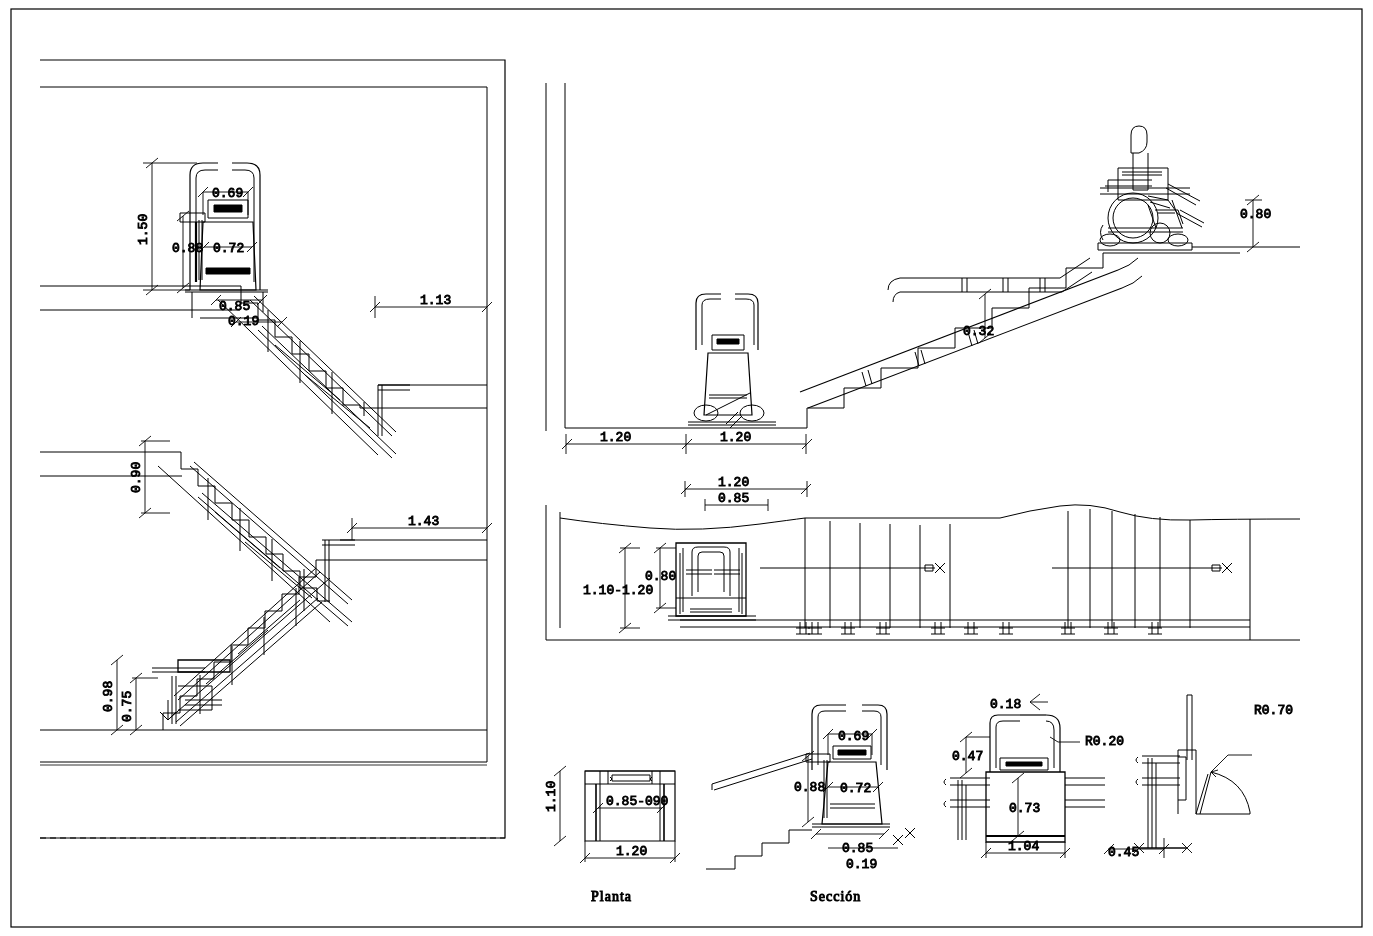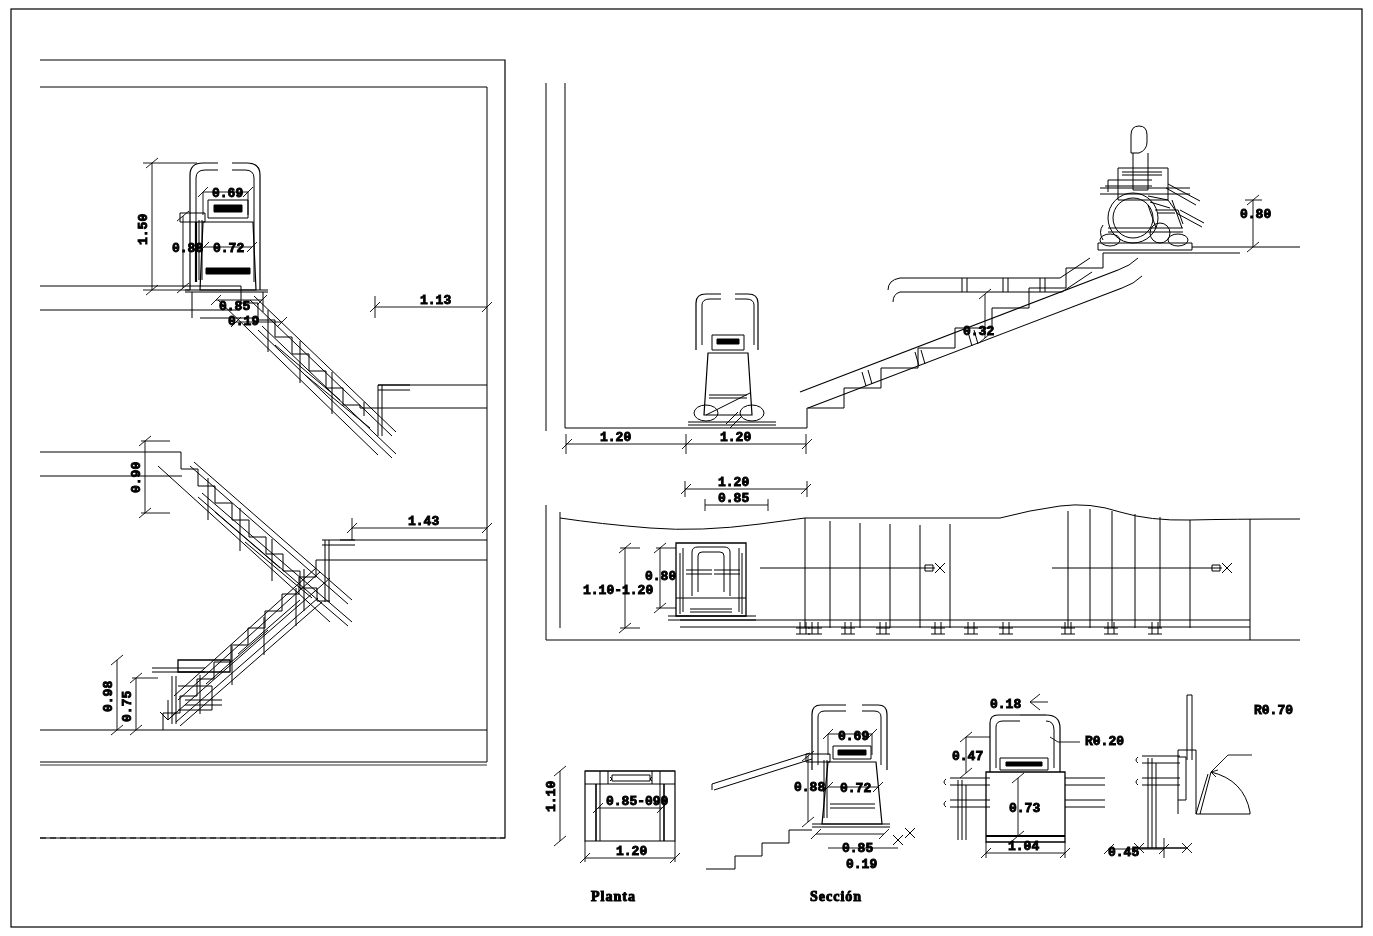--- a/index.html
+++ b/index.html
@@ -8,21 +8,20 @@
     padding: 0;
     background: #ffffff;
     font-family: "Liberation Sans", sans-serif;
   }
   #sheet {
     position: relative;
     width: 1373px;
     height: 936px;
     background: #ffffff;
     overflow: hidden;
-    font-weight: bold;
   }
   #sheet svg {
     display: block;
   }
   .dimtext {
     font-family: "Liberation Mono", monospace;
     font-size: 13px;
     fill: #000000;
   }
   .viewlabel {

